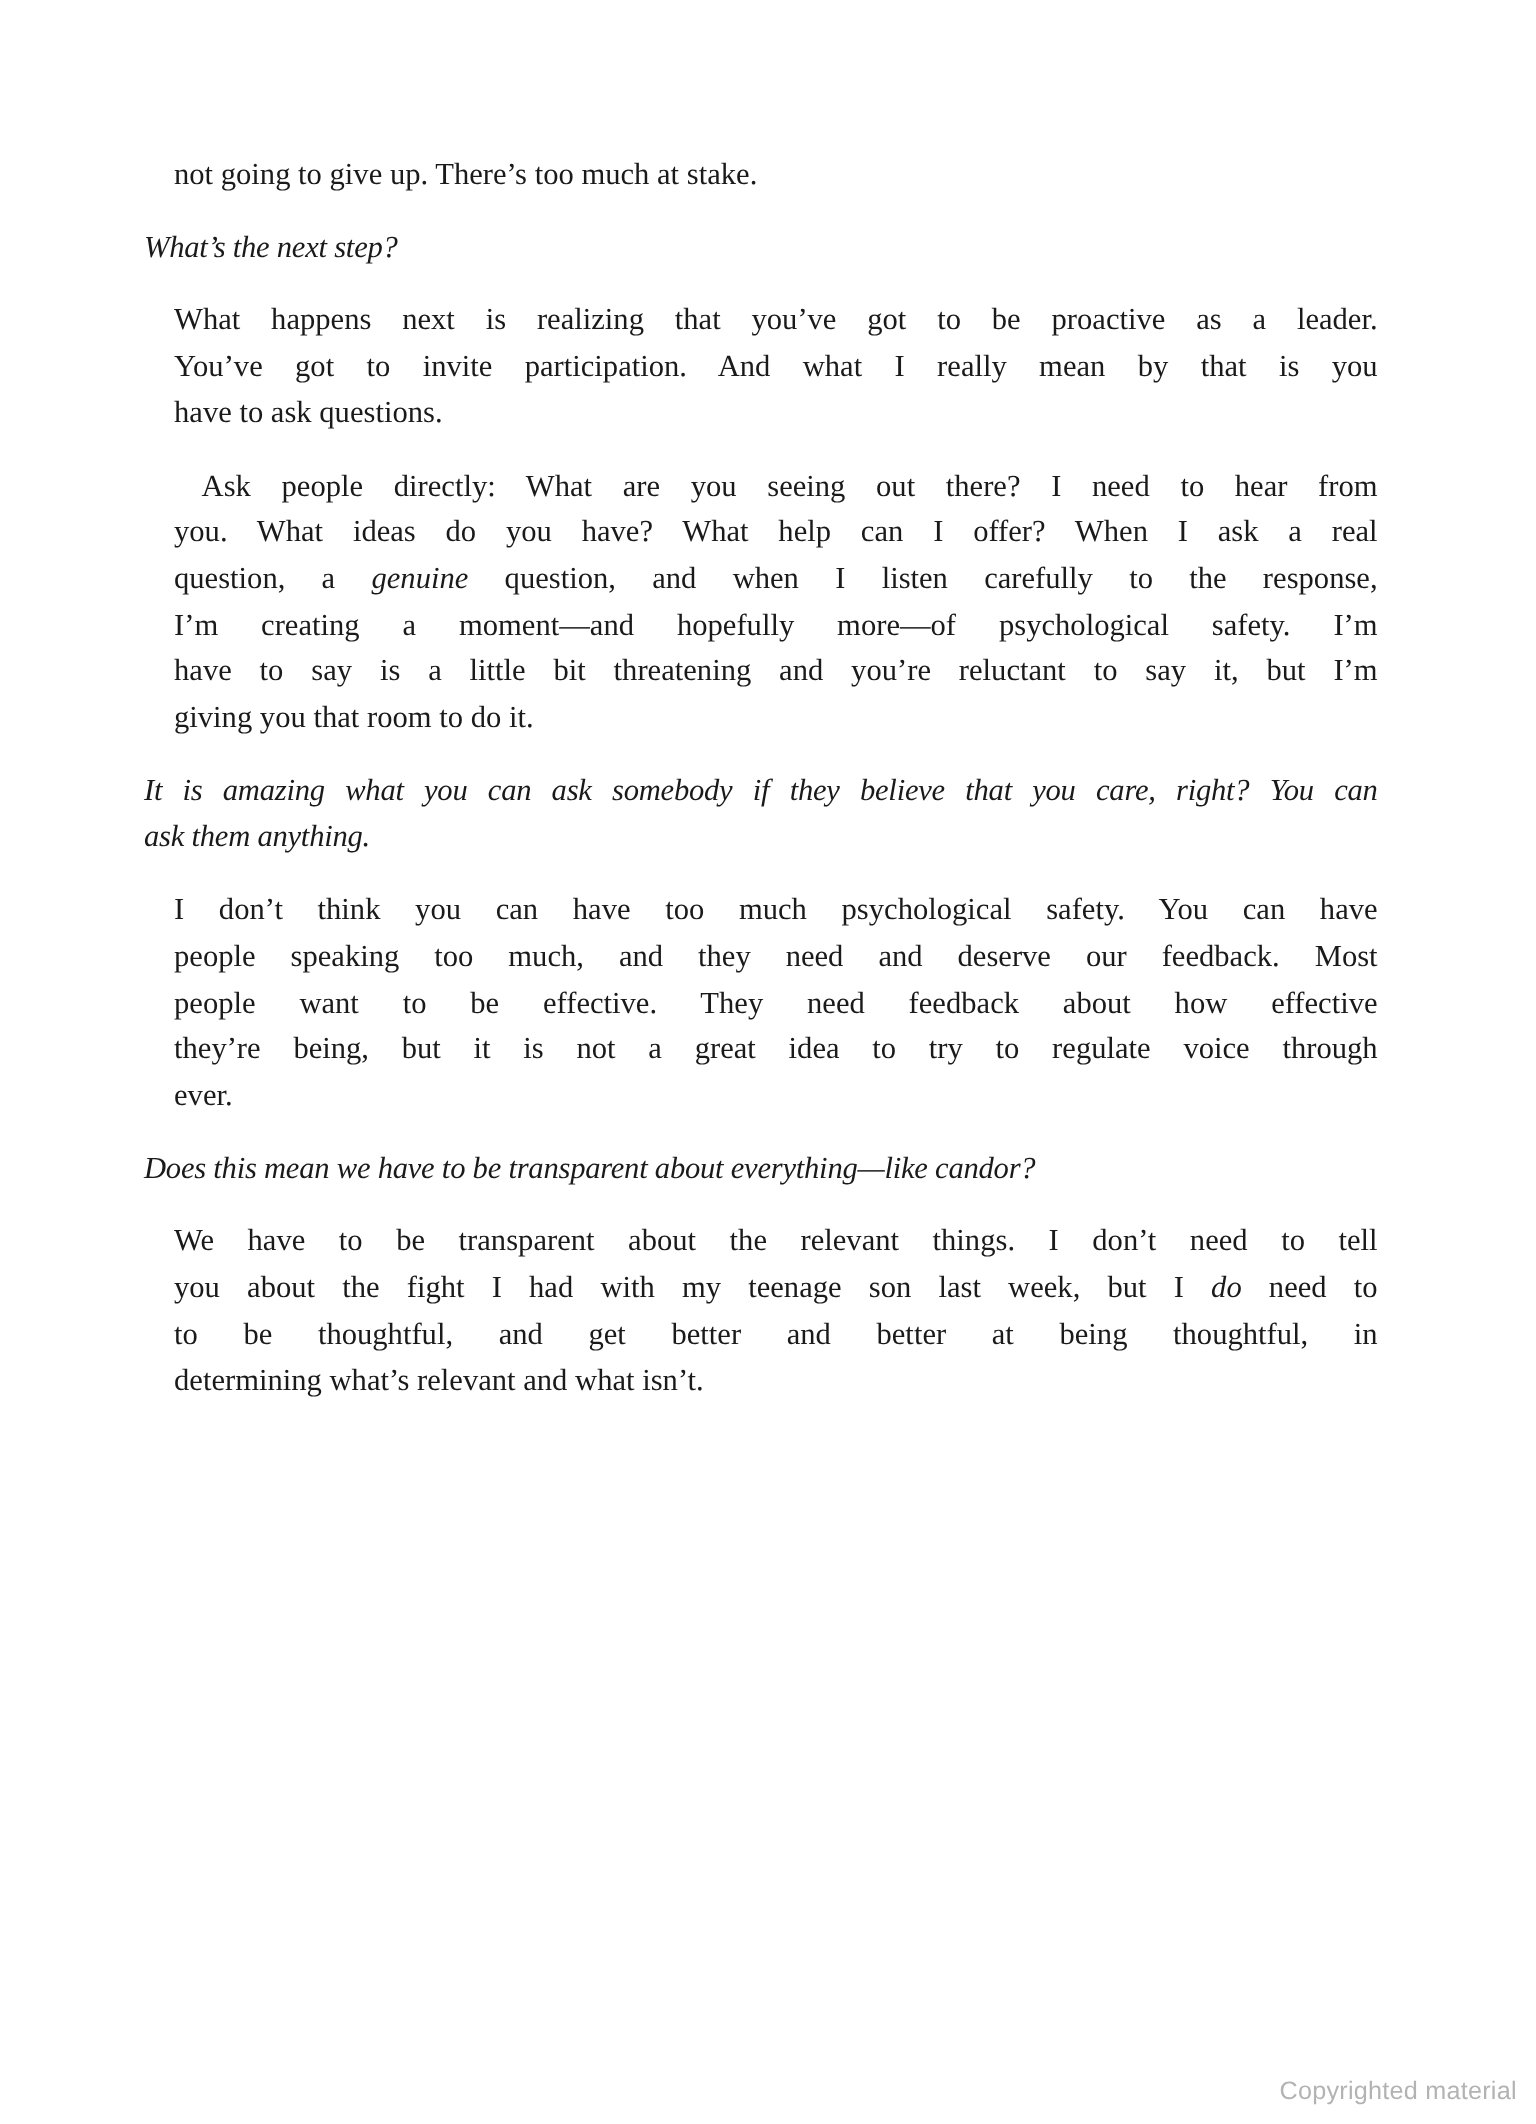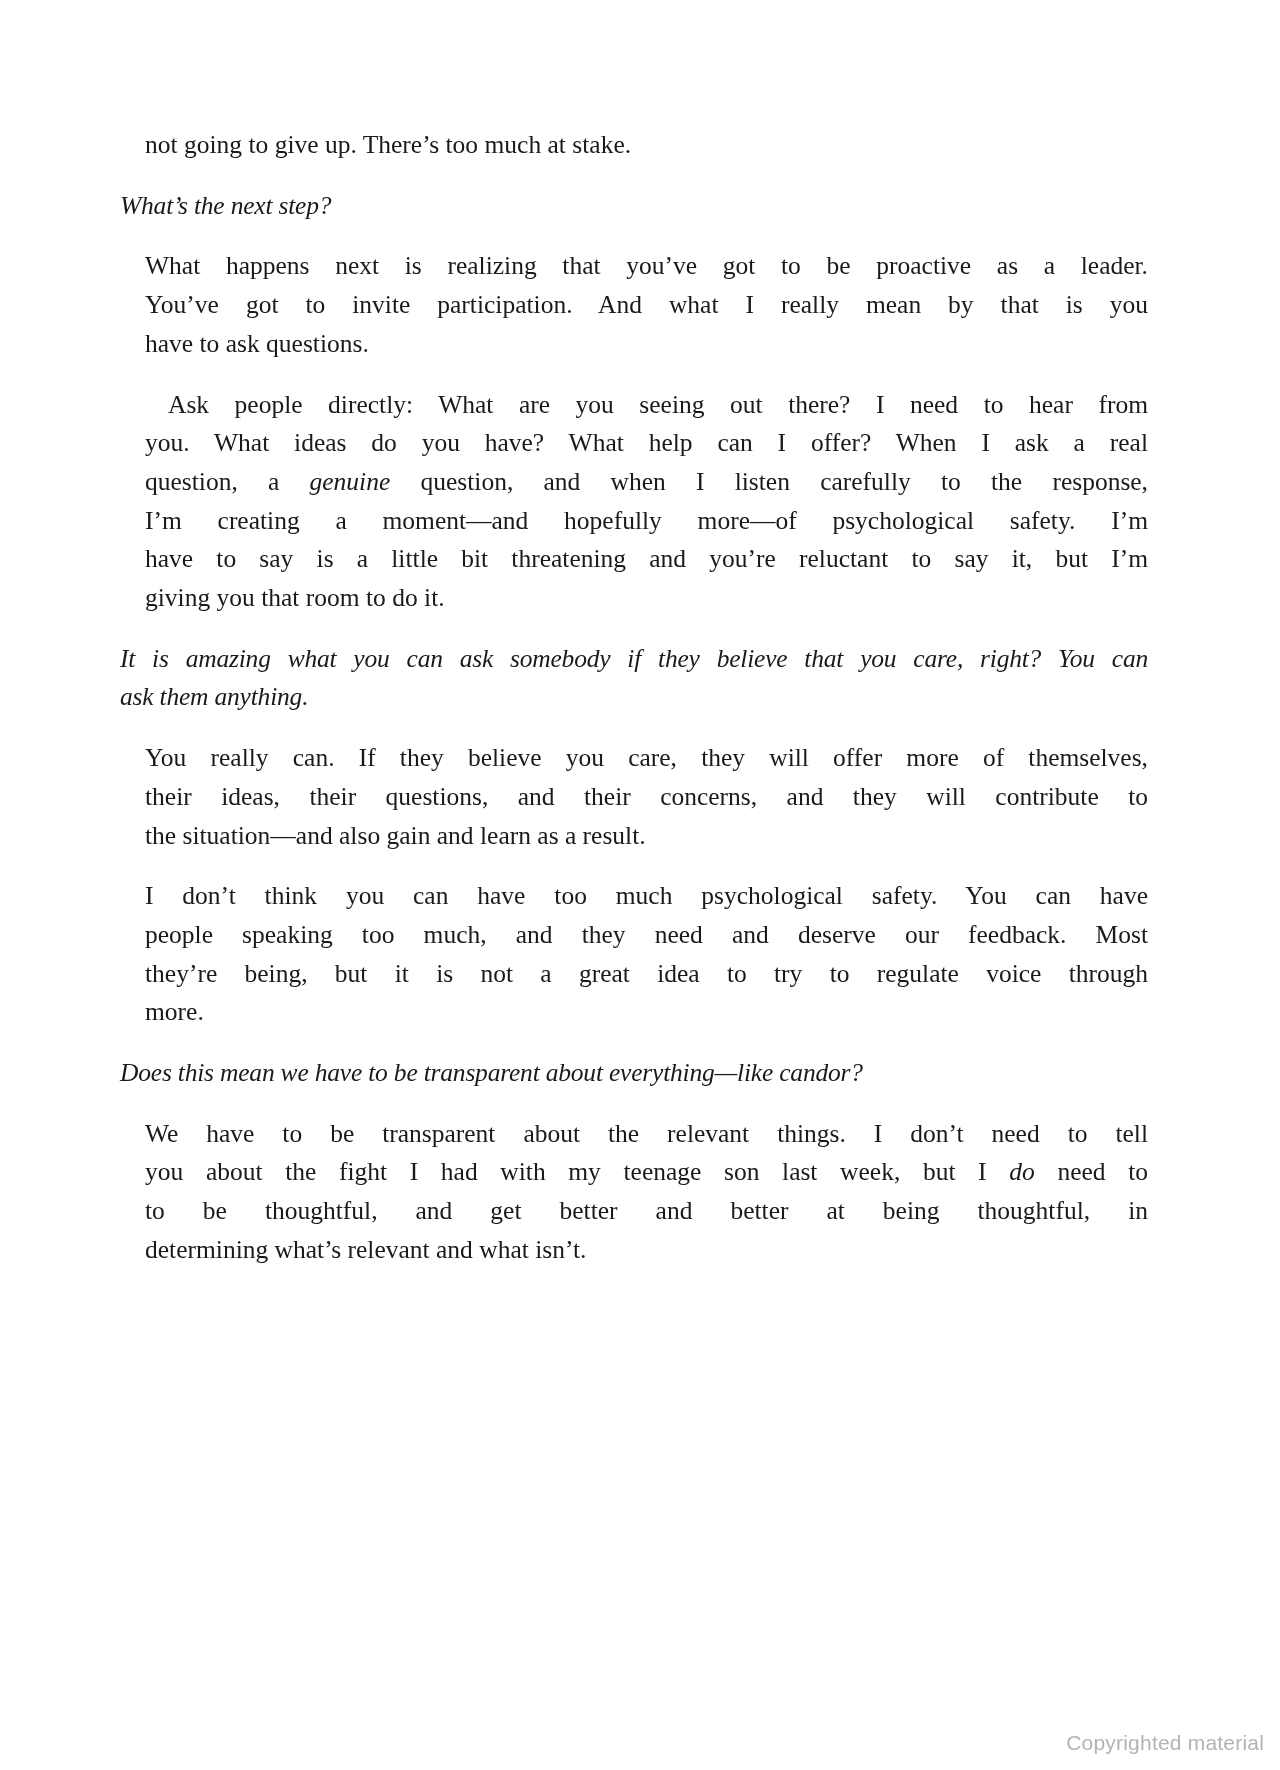--- a/index.html
+++ b/index.html
@@ -100,32 +100,28 @@
       <span class="line">I’m creating a moment—and hopefully more—of psychological safety. I’m</span>
       <span class="line">have to say is a little bit threatening and you’re reluctant to say it, but I’m</span>
       <span class="line last">giving you that room to do it.</span>
     </p>
 
     <p class="block question">
       <span class="line">It is amazing what you can ask somebody if they believe that you care, right? You can</span>
       <span class="line last">ask them anything.</span>
     </p>
 
-    <p class="block answer">
-      <span class="line">You really can. If they believe you care, they will offer more of themselves,</span>
-      <span class="line">their ideas, their questions, and their concerns, and they will contribute to</span>
-      <span class="line last">the situation—and also gain and learn as a result.</span>
-    </p>
 
 
     <p class="block answer">
       <span class="line">I don’t think you can have too much psychological safety. You can have</span>
       <span class="line">people speaking too much, and they need and deserve our feedback. Most</span>
+      <span class="line">people want to be effective. They need feedback about how effective</span>
       <span class="line">they’re being, but it is not a great idea to try to regulate voice through</span>
-      <span class="line last">more.</span>
+      <span class="line last">ever.</span>
     </p>
 
     <p class="block question">
       <span class="line last">Does this mean we have to be transparent about everything—like candor?</span>
     </p>
 
     <p class="block answer">
       <span class="line">We have to be transparent about the relevant things. I don’t need to tell</span>
       <span class="line"><span>you about the fight I had with my teenage son last week, but I </span><em>do</em><span> need to</span></span>
       <span class="line">to be thoughtful, and get better and better at being thoughtful, in</span>

